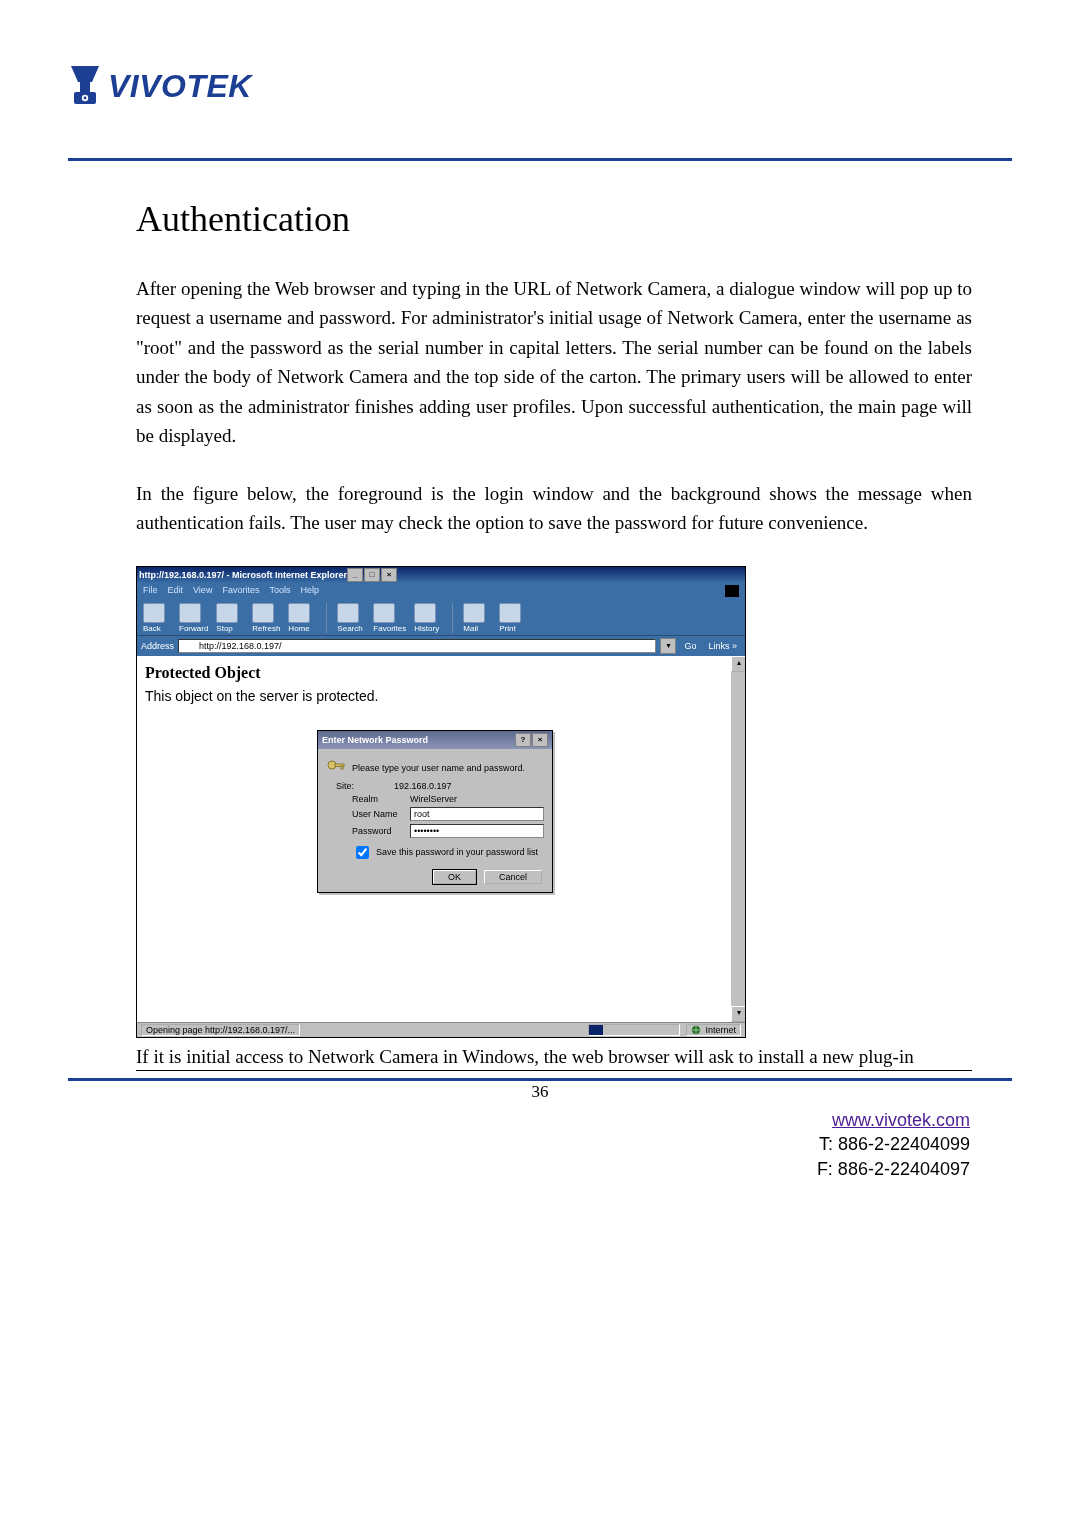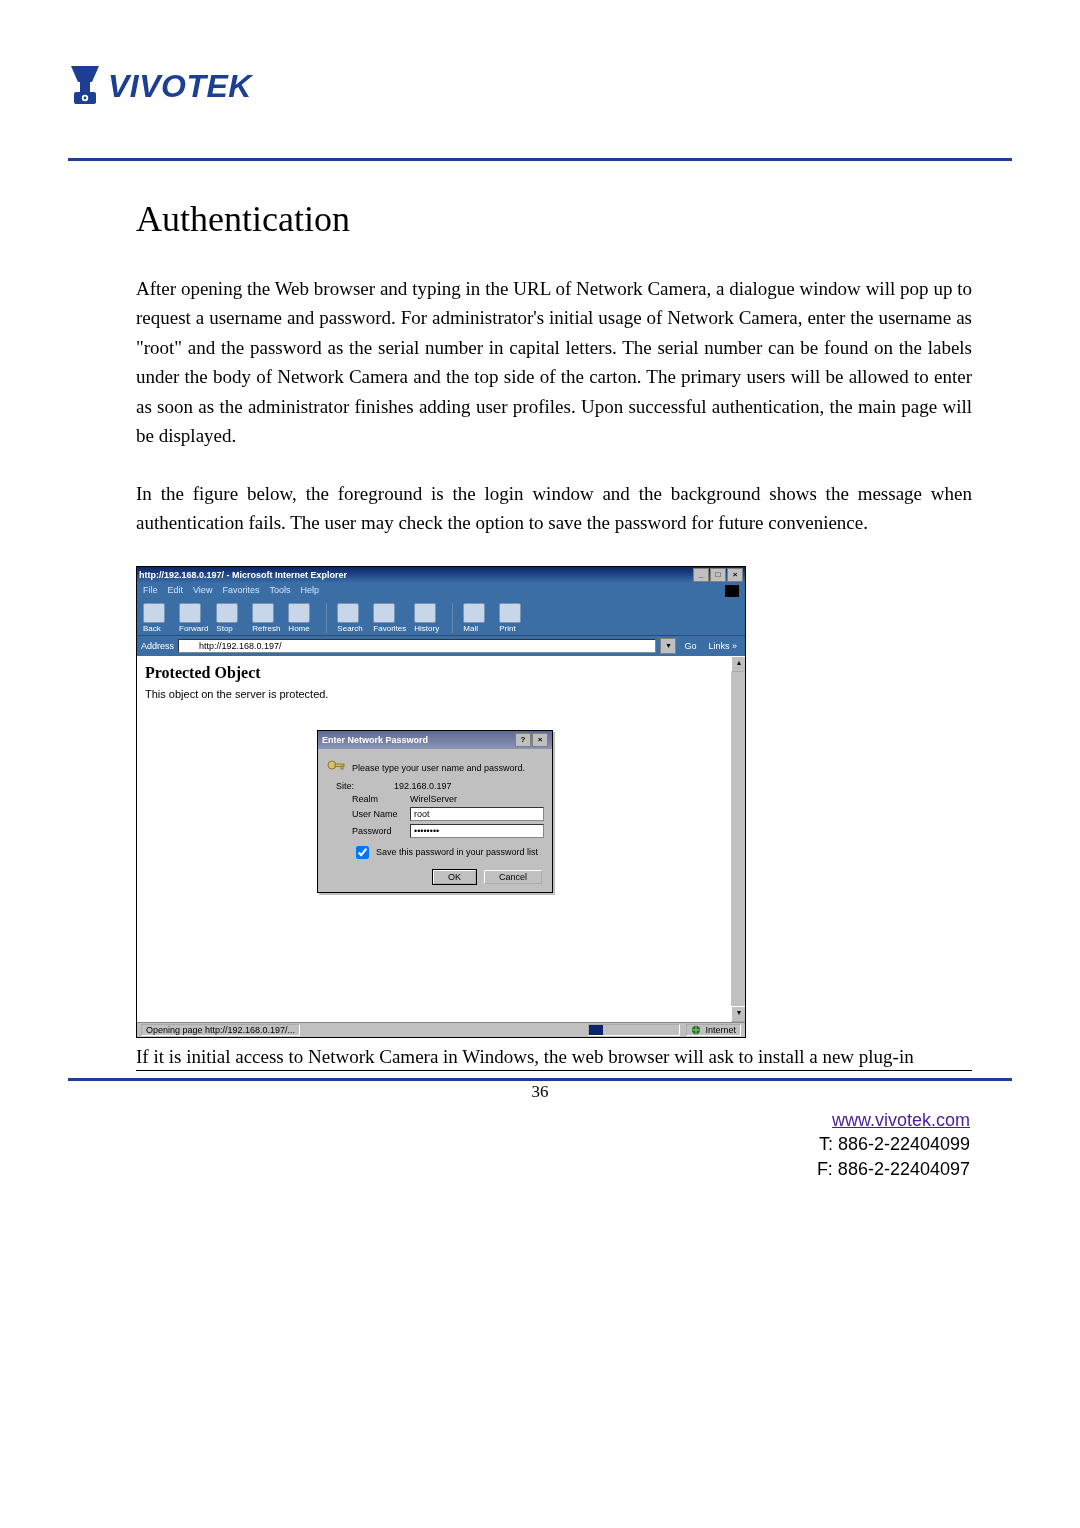--- a/index.html
+++ b/index.html
@@ -69,21 +69,21 @@
     color: #000;
     border: 1px solid #000;
     background: #777;
     box-shadow: none;
   }
   .titlebar {
     background: linear-gradient(#0a246a, #3a6ea5);
     color: #fff;
     display: flex;
     align-items: center;
-    justify-content: space-between;
+    justify-content: flex-start;
     padding: 1px 2px;
     font-size: 9px;
     font-weight: 700;
   }
   .titlebar .caps {
     display: flex;
     gap: 1px;
   }
   .capbtn {
     width: 14px; height: 12px;
@@ -176,21 +176,21 @@
     height: 360px;
     overflow: hidden;
   }
   .pagearea h3 {
     font-family: "Times New Roman", serif;
     font-size: 16px;
     font-weight: 700;
     margin: 2px 0 6px 0;
   }
   .pagearea .sub {
-    font-size: 11px;
+    font-size: 14px;
     color: #000;
     margin-bottom: 40px;
   }
   .scrollbar {
     position: absolute;
     right: 0; top: 0; bottom: 0;
     width: 14px;
     background: #c0c0c0;
     display: flex;
     flex-direction: column;

